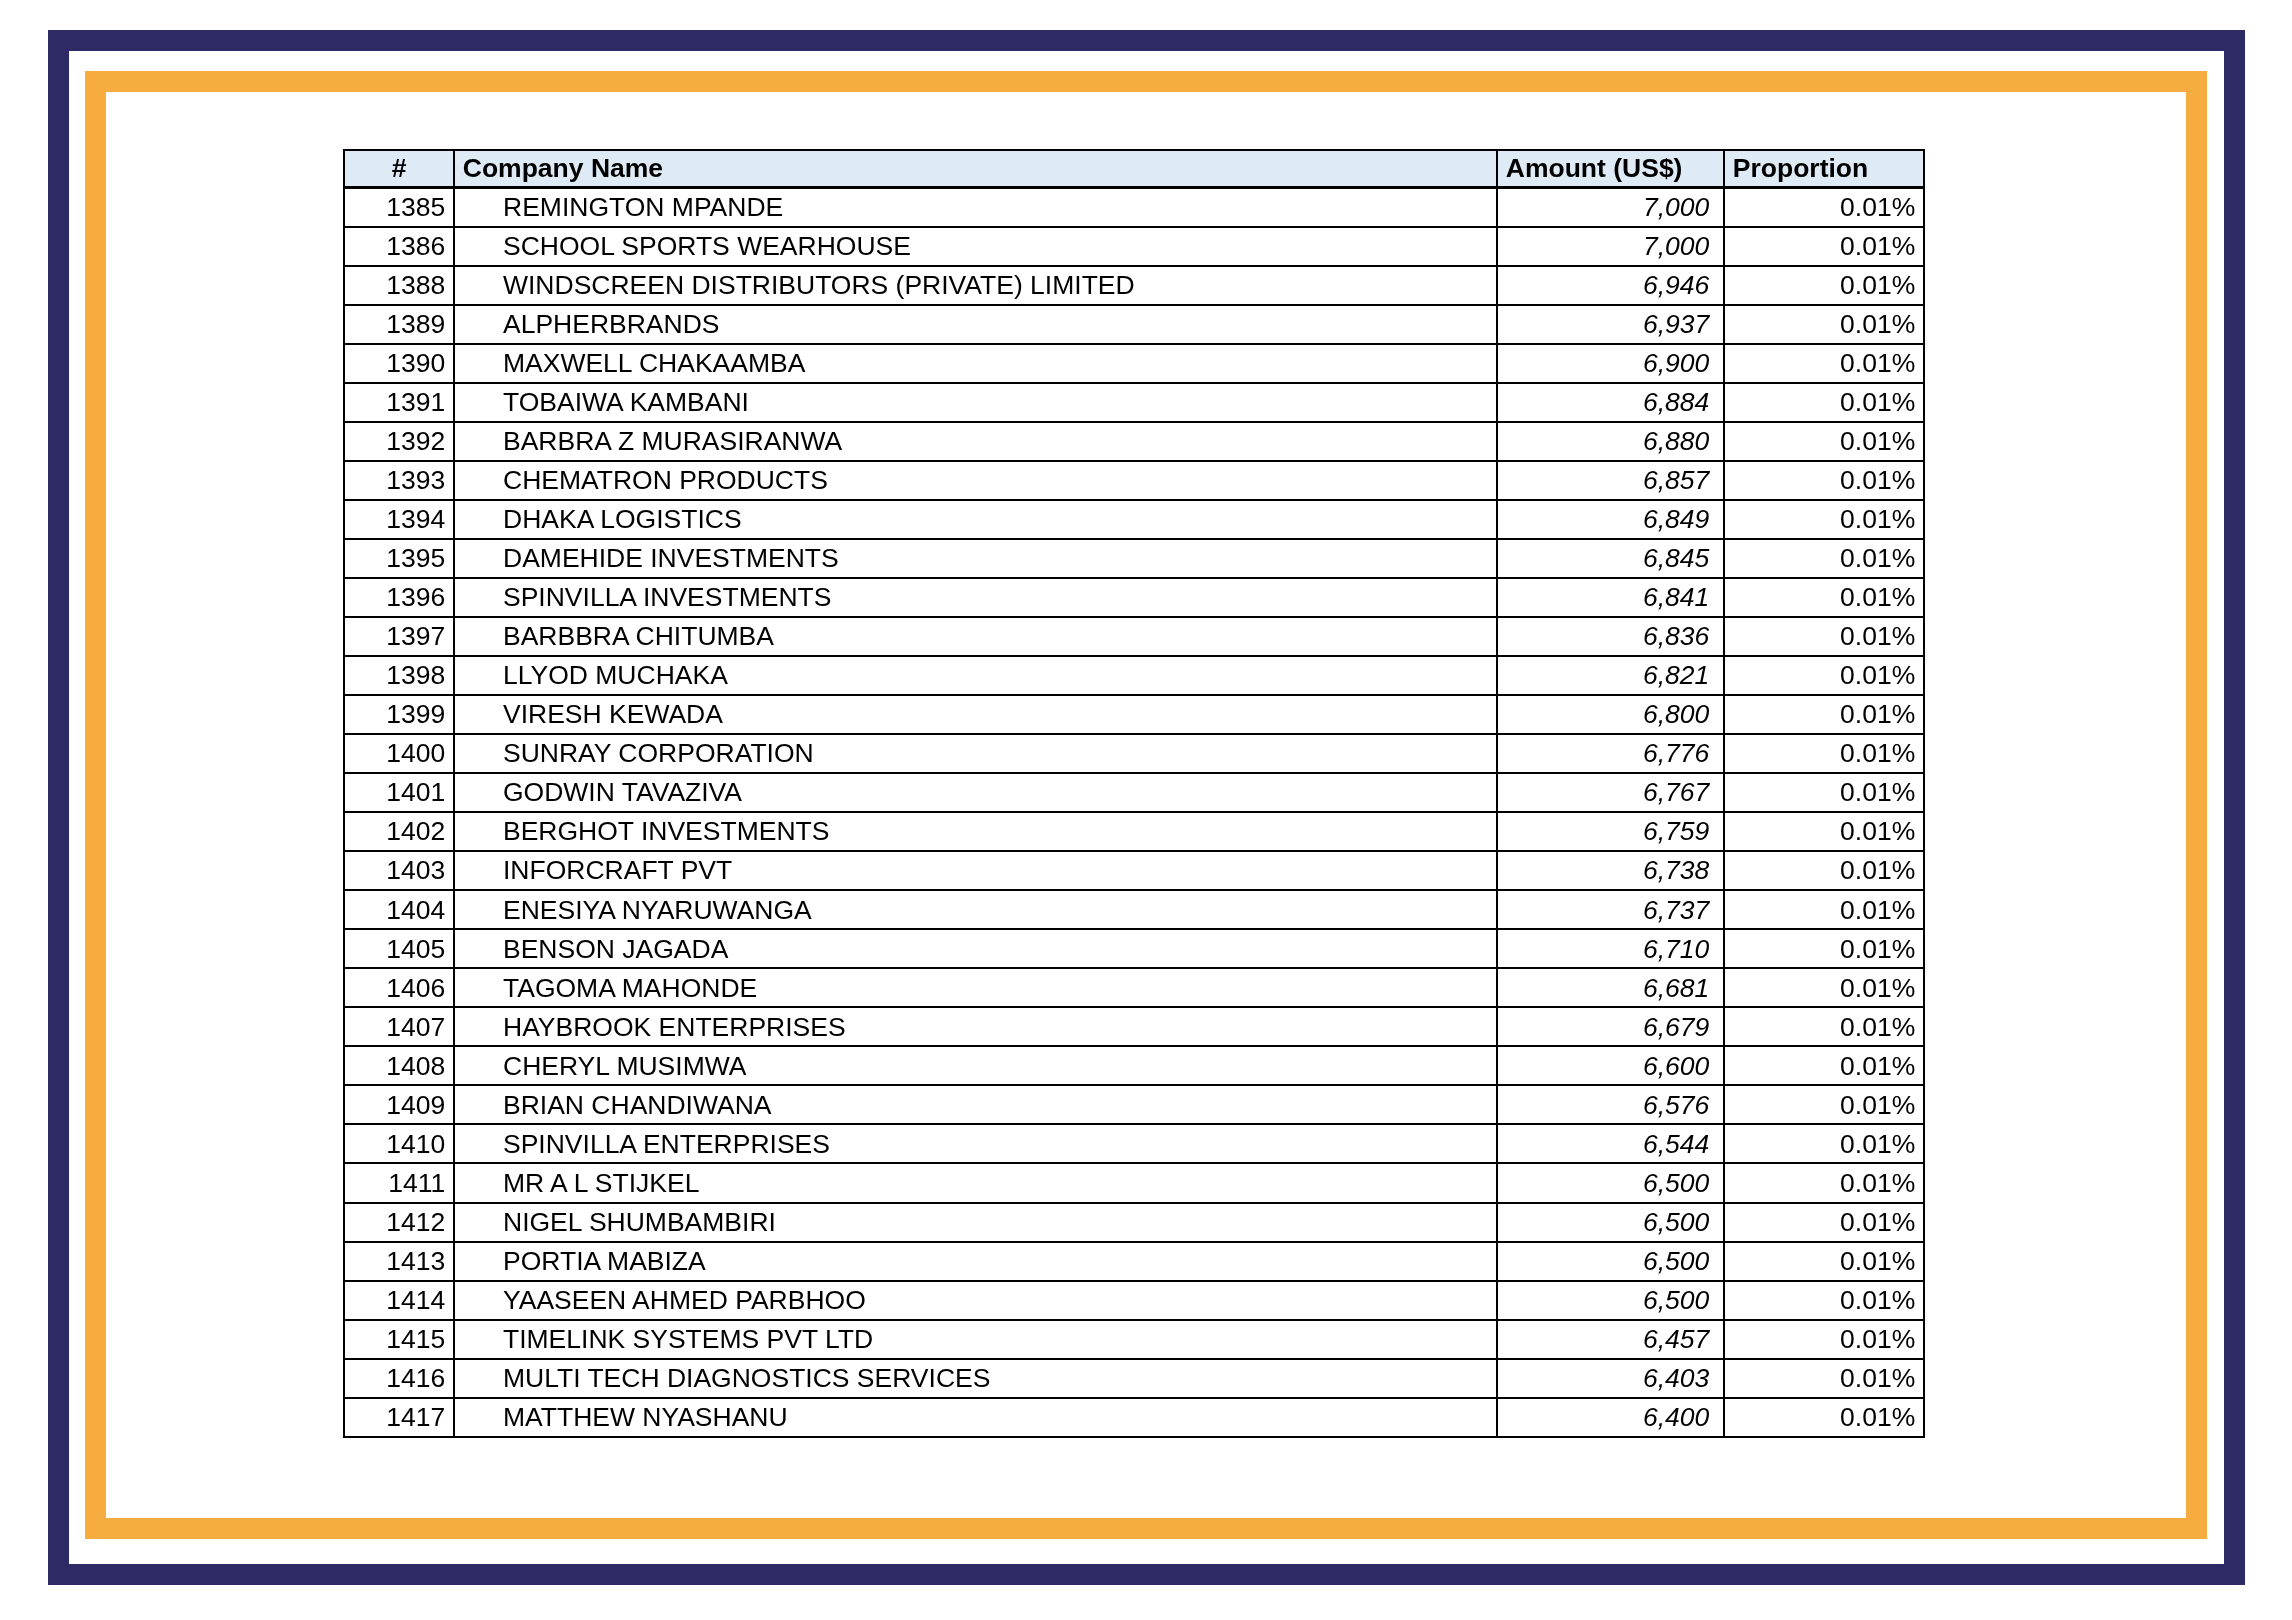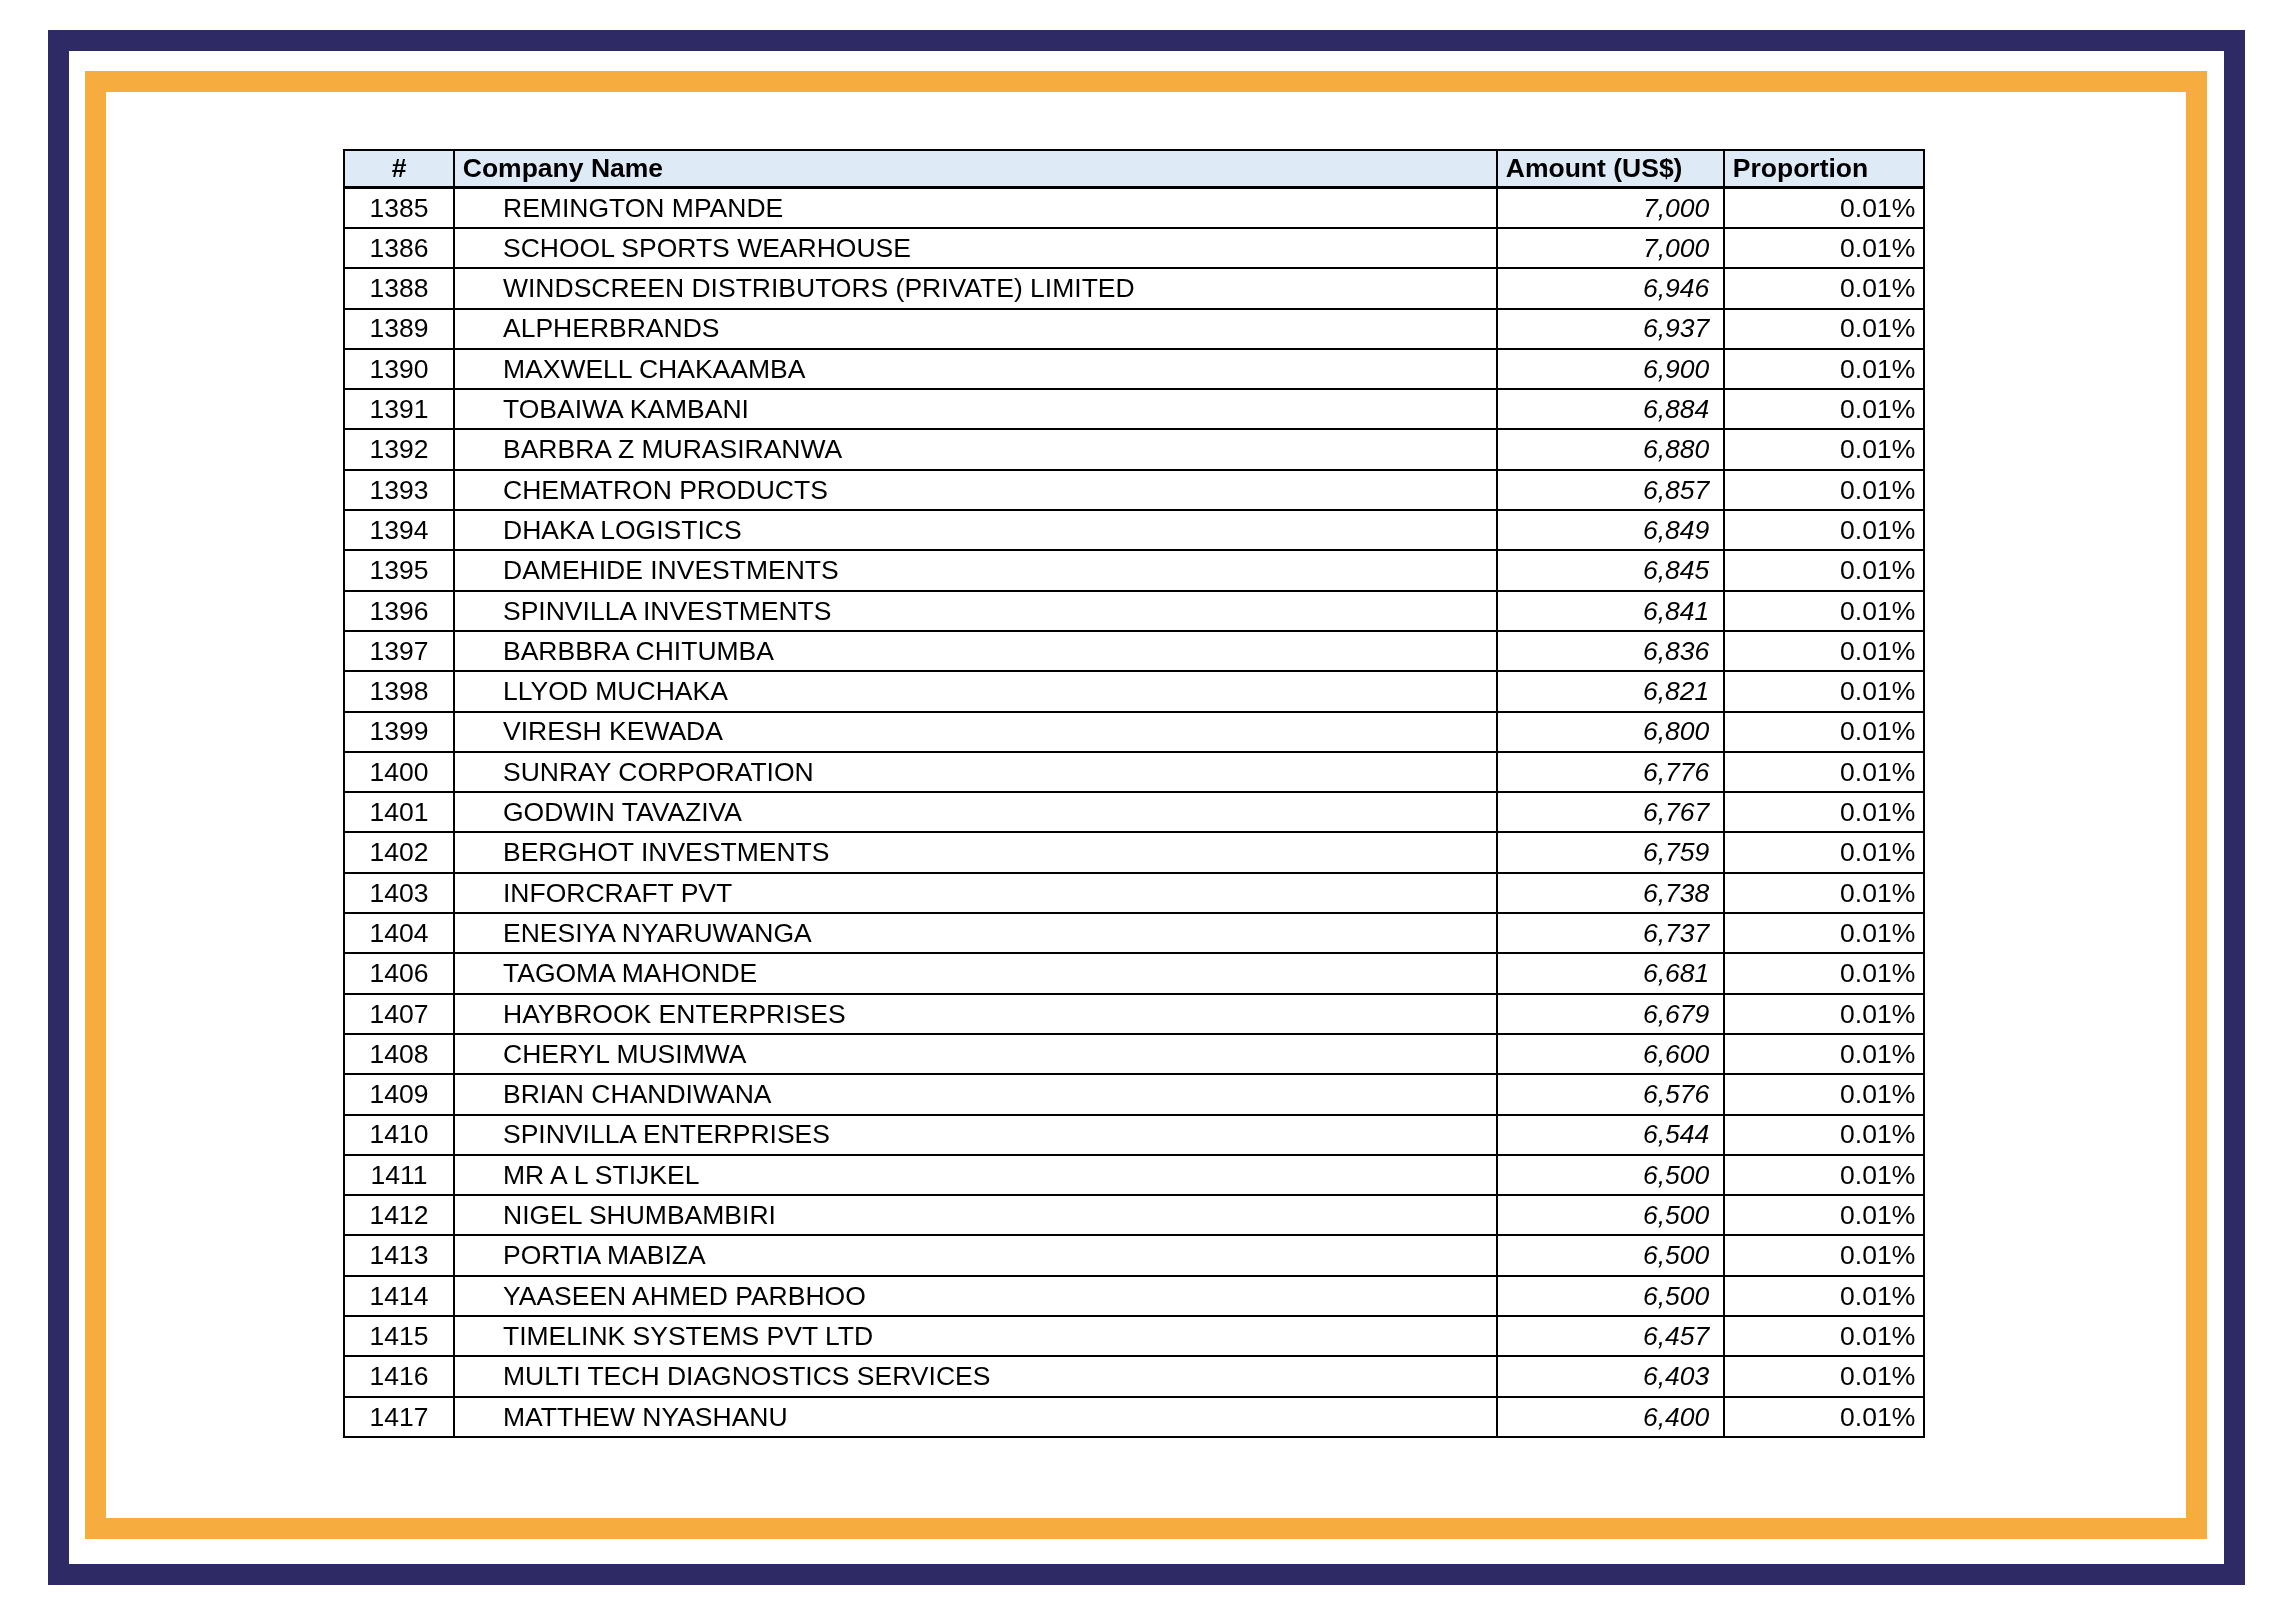--- a/index.html
+++ b/index.html
@@ -39,21 +39,21 @@
     box-sizing:border-box;
   }
   thead th{
     background:var(--hdr);
     font-weight:bold;
     text-align:left;
     height:37px;
     border-bottom-width:3.9px;
   }
   th.c-num{text-align:center;}
-  td.c-num{text-align:center;}
+  td.c-num{text-align:right;}
   td.c-name{text-align:left;padding-left:48px;}
   td.c-amt{text-align:right;padding-right:13.7px;font-style:italic;}
   td.c-prop{text-align:right;}
 </style>
 </head>
 <body>
 
 <div class="navy-frame"></div>
 <div class="orange-frame"></div>
 
@@ -181,20 +181,26 @@
         <td class="c-amt">6,738</td>
         <td class="c-prop">0.01%</td>
       </tr>
       <tr>
         <td class="c-num">1404</td>
         <td class="c-name">ENESIYA NYARUWANGA</td>
         <td class="c-amt">6,737</td>
         <td class="c-prop">0.01%</td>
       </tr>
       <tr>
+        <td class="c-num">1405</td>
+        <td class="c-name">BENSON JAGADA</td>
+        <td class="c-amt">6,710</td>
+        <td class="c-prop">0.01%</td>
+      </tr>
+      <tr>
         <td class="c-num">1406</td>
         <td class="c-name">TAGOMA MAHONDE</td>
         <td class="c-amt">6,681</td>
         <td class="c-prop">0.01%</td>
       </tr>
       <tr>
         <td class="c-num">1407</td>
         <td class="c-name">HAYBROOK ENTERPRISES</td>
         <td class="c-amt">6,679</td>
         <td class="c-prop">0.01%</td>

